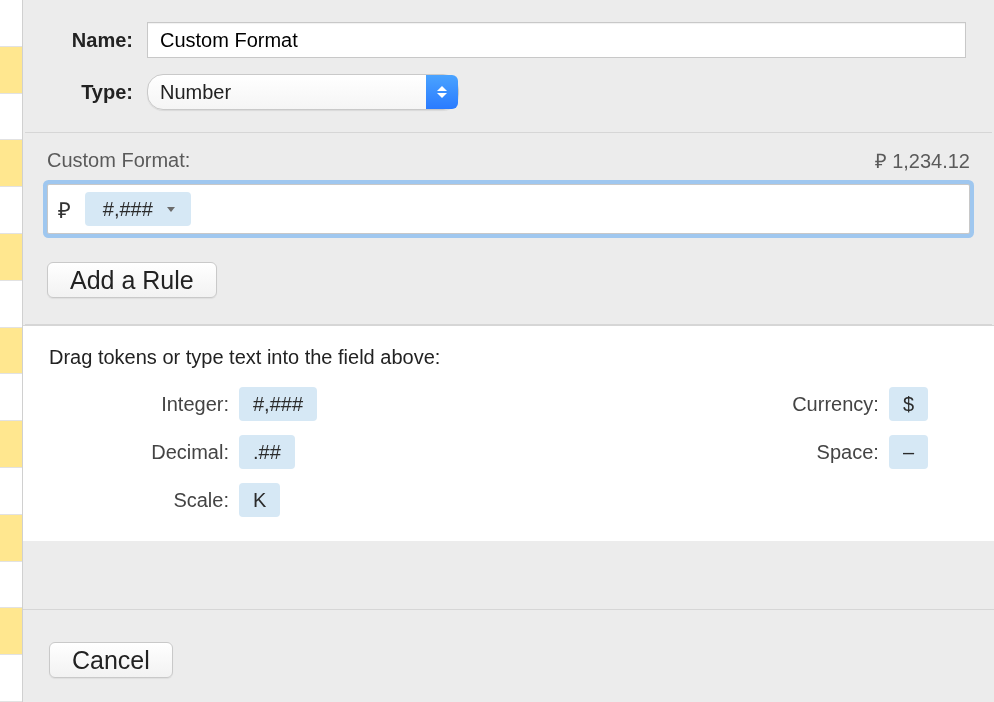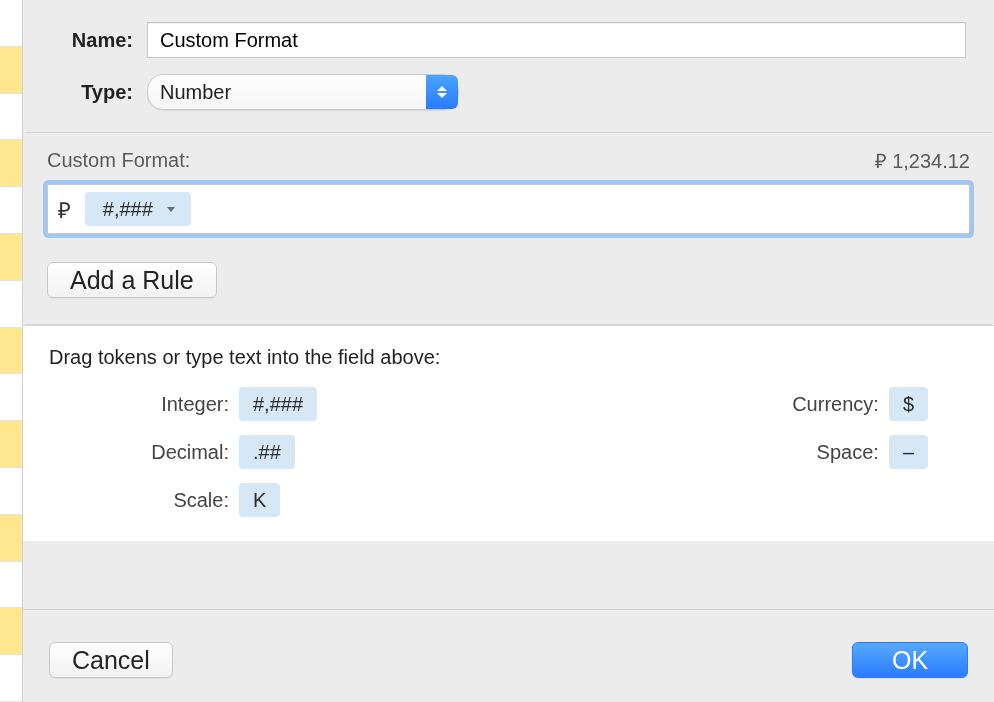--- a/index.html
+++ b/index.html
@@ -280,19 +280,16 @@
               <span class="token sm">–</span>
             </div>
           </div>
       </div>
     </div>
 
     <div class="sect-buttons">
       <div class="mac-btn">
         <span>Cancel</span>
       </div>
-      <div class="mac-btn primary">
-        <span>OK</span>
-      </div>
     </div>
 
   </div>
 </div>
 
 </body></html>

